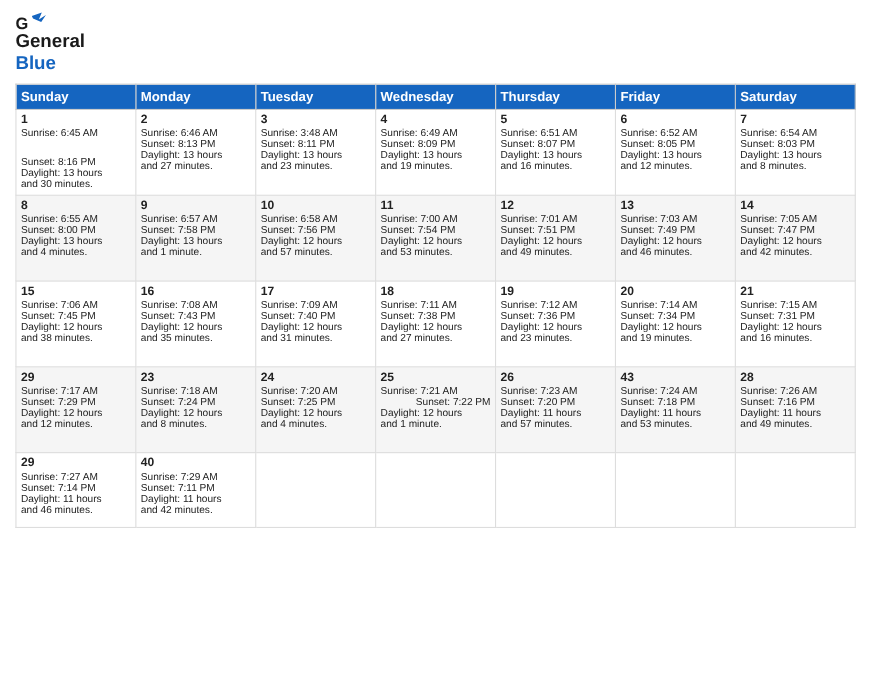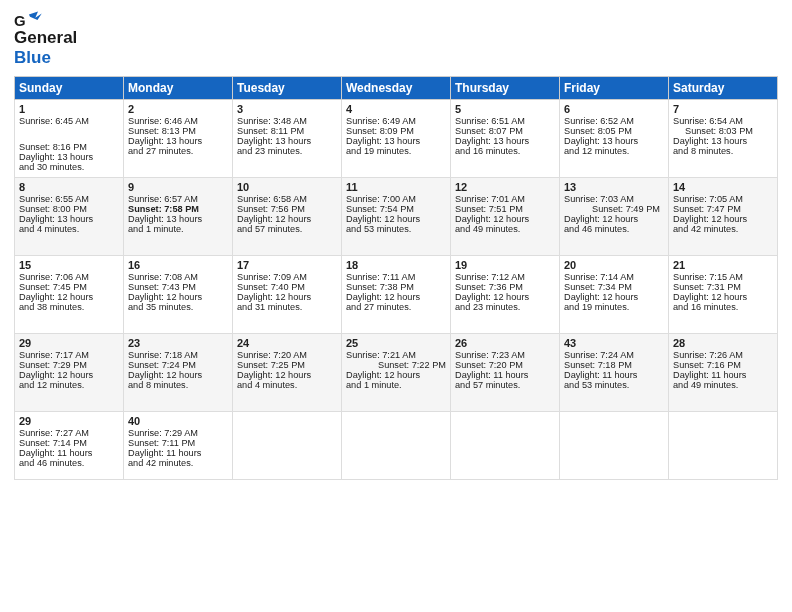--- a/index.html
+++ b/index.html
@@ -155,37 +155,37 @@
           <td>
             <span class="day-num">6</span>
             <span style="display: block;">Sunrise: 6:52 AM</span>
             <span style="display: block;">Sunset: 8:05 PM</span>
             <span style="display: block;">Daylight: 13 hours</span>
             <span style="display: block;">and 12 minutes.</span>
           </td>
           <td>
             <span class="day-num">7</span>
             <span style="display: block;">Sunrise: 6:54 AM</span>
-            <span style="display: block; margin-left: 12px;">Sunset: 8:03 PM</span>
+            <span style="display: block;">Sunset: 8:03 PM</span>
             <span style="display: block;">Daylight: 13 hours</span>
             <span style="display: block;">and 8 minutes.</span>
           </td>
         </tr>
         <tr>
           <td>
             <span class="day-num">8</span>
             <span style="display: block;">Sunrise: 6:55 AM</span>
             <span style="display: block;">Sunset: 8:00 PM</span>
             <span style="display: block;">Daylight: 13 hours</span>
             <span style="display: block;">and 4 minutes.</span>
           </td>
           <td>
             <span class="day-num">9</span>
             <span style="display: block;">Sunrise: 6:57 AM</span>
-            <span style="display: block; font-weight: bold;">Sunset: 7:58 PM</span>
+            <span style="display: block;">Sunset: 7:58 PM</span>
             <span style="display: block;">Daylight: 13 hours</span>
             <span style="display: block;">and 1 minute.</span>
           </td>
           <td>
             <span class="day-num">10</span>
             <span style="display: block;">Sunrise: 6:58 AM</span>
             <span style="display: block;">Sunset: 7:56 PM</span>
             <span style="display: block;">Daylight: 12 hours</span>
             <span style="display: block;">and 57 minutes.</span>
           </td>
@@ -199,21 +199,21 @@
           <td>
             <span class="day-num">12</span>
             <span style="display: block;">Sunrise: 7:01 AM</span>
             <span style="display: block;">Sunset: 7:51 PM</span>
             <span style="display: block;">Daylight: 12 hours</span>
             <span style="display: block;">and 49 minutes.</span>
           </td>
           <td>
             <span class="day-num">13</span>
             <span style="display: block;">Sunrise: 7:03 AM</span>
-            <span style="display: block; margin-left: 28px;">Sunset: 7:49 PM</span>
+            <span style="display: block;">Sunset: 7:49 PM</span>
             <span style="display: block;">Daylight: 12 hours</span>
             <span style="display: block;">and 46 minutes.</span>
           </td>
           <td>
             <span class="day-num">14</span>
             <span style="display: block;">Sunrise: 7:05 AM</span>
             <span style="display: block;">Sunset: 7:47 PM</span>
             <span style="display: block;">Daylight: 12 hours</span>
             <span style="display: block;">and 42 minutes.</span>
           </td>

